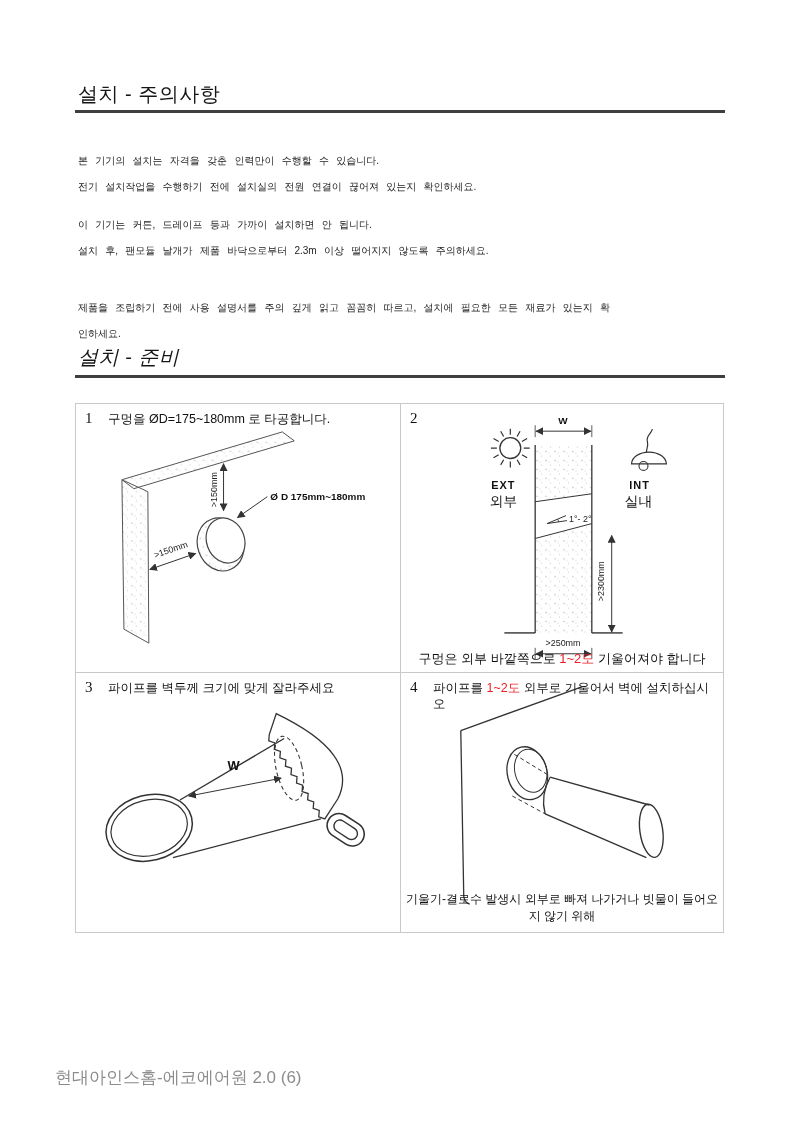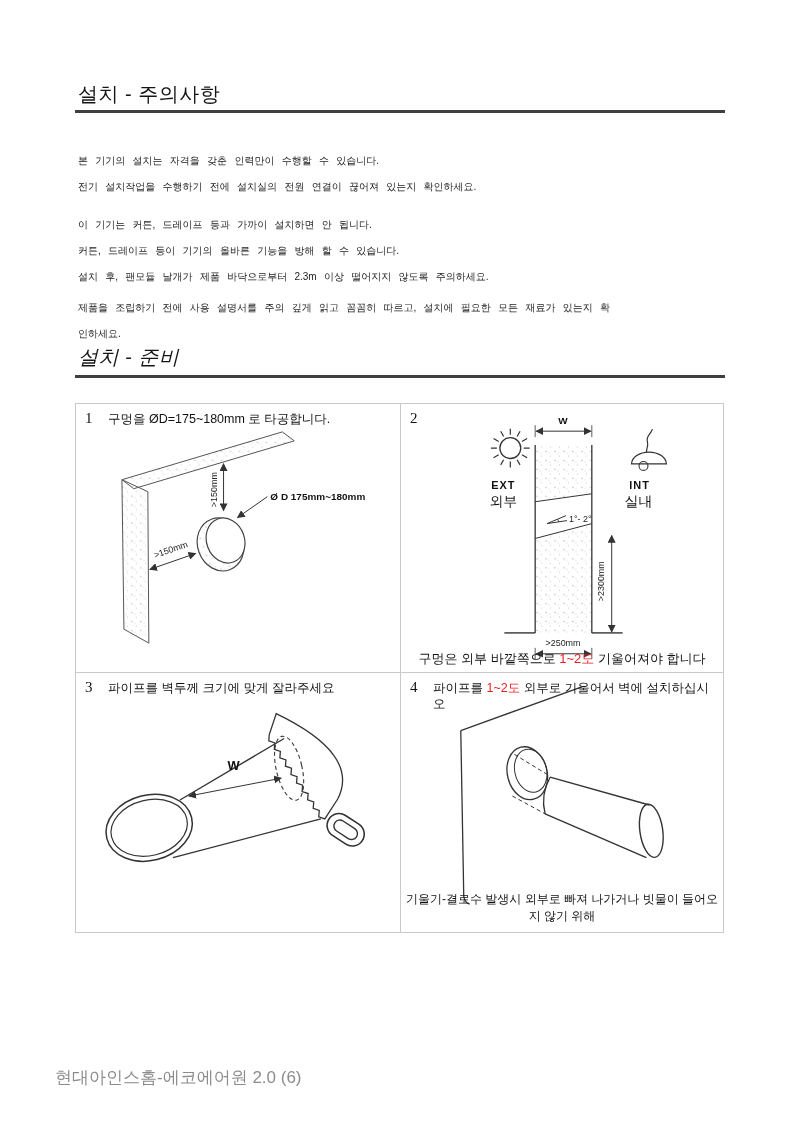--- a/index.html
+++ b/index.html
@@ -38,21 +38,20 @@
   <div class="sec-title" style="top:81px;">설치 - 주의사항</div>
   <div class="rule" style="top:110px;"></div>
 
   <div class="para" style="top:148px;">
     <div>본 기기의 설치는 자격을 갖춘 인력만이 수행할 수 있습니다.</div>
     <div>전기 설치작업을 수행하기 전에 설치실의 전원 연결이 끊어져 있는지 확인하세요.</div>
   </div>
 
   <div class="para" style="top:212px;">
     <div>이 기기는 커튼, 드레이프 등과 가까이 설치하면 안 됩니다.</div>
-    <div>커튼, 드레이프 등이 기기의 올바른 기능을 방해 할 수 있습니다.</div>
     <div>설치 후, 팬모듈 날개가 제품 바닥으로부터 2.3m 이상 떨어지지 않도록 주의하세요.</div>
   </div>
 
   <div class="para" style="top:295px;">
     <div>제품을 조립하기 전에 사용 설명서를 주의 깊게 읽고 꼼꼼히 따르고, 설치에 필요한 모든 재료가 있는지 확</div>
     <div>인하세요.</div>
   </div>
 
   <div class="sec-title" style="top:344px;font-style:italic;">설치 - 준비</div>
   <div class="rule" style="top:375px;"></div>

